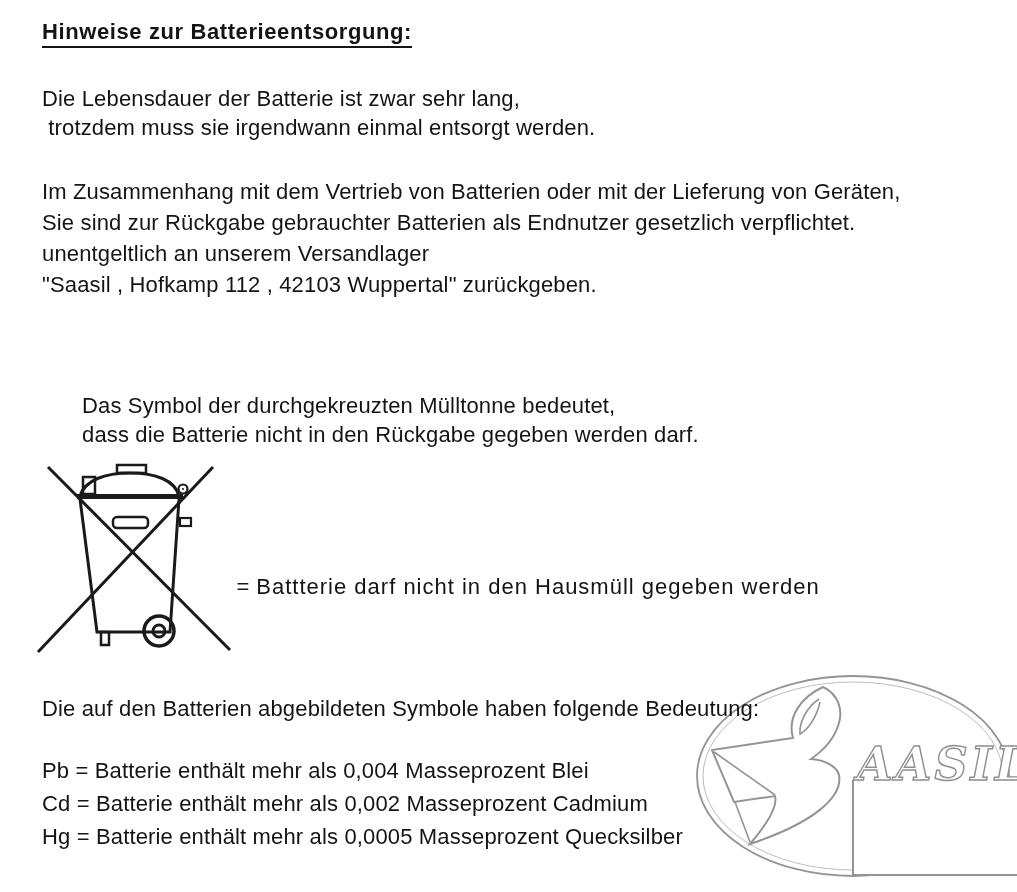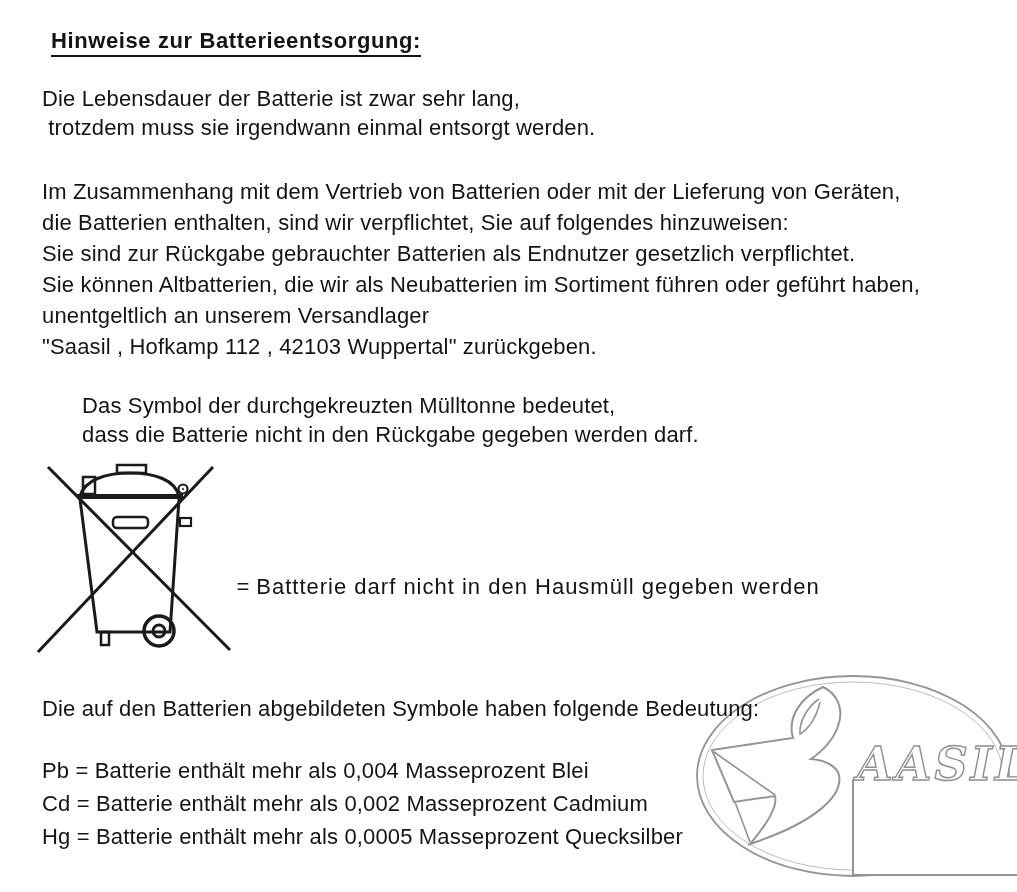--- a/index.html
+++ b/index.html
@@ -9,21 +9,21 @@
     height: 892px;
     background: #ffffff;
     overflow: hidden;
     font-family: "Liberation Sans", sans-serif;
     color: #141414;
   }
   .heading {
     position: absolute;
     left: 42px;
     top: 19px;
-    margin: 9px;
+    margin: 0;
     font-size: 22px;
     font-weight: bold;
     letter-spacing: 0.6px;
     z-index: 2;
   }
   .heading .heading-text {
     border-bottom: 2px solid #141414;
     padding-bottom: 2px;
   }
   .para {
@@ -99,23 +99,21 @@
     <span class="heading-text">Hinweise zur Batterieentsorgung:</span>
   </h1>
 
   <div class="para para-intro">
     <div class="line">Die Lebensdauer der Batterie ist zwar sehr lang,</div>
     <div class="line"> trotzdem muss sie irgendwann einmal entsorgt werden.</div>
   </div>
 
   <div class="para para-obligation">
     <div class="line">Im Zusammenhang mit dem Vertrieb von Batterien oder mit der Lieferung von Geräten,</div>
-    <div class="line">die Batterien enthalten, sind wir verpflichtet, Sie auf folgendes hinzuweisen:</div>
     <div class="line">Sie sind zur Rückgabe gebrauchter Batterien als Endnutzer gesetzlich verpflichtet.</div>
-    <div class="line">Sie können Altbatterien, die wir als Neubatterien im Sortiment führen oder geführt haben,</div>
     <div class="line">unentgeltlich an unserem Versandlager</div>
     <div class="line">"Saasil , Hofkamp 112 , 42103 Wuppertal" zurückgeben.</div>
   </div>
 
   <div class="para para-bin-meaning">
     <div class="line">Das Symbol der durchgekreuzten Mülltonne bedeutet,</div>
     <div class="line">dass die Batterie nicht in den Rückgabe gegeben werden darf.</div>
   </div>
 
   <svg class="bin-icon" width="205" height="198" viewBox="0 0 205 198">

